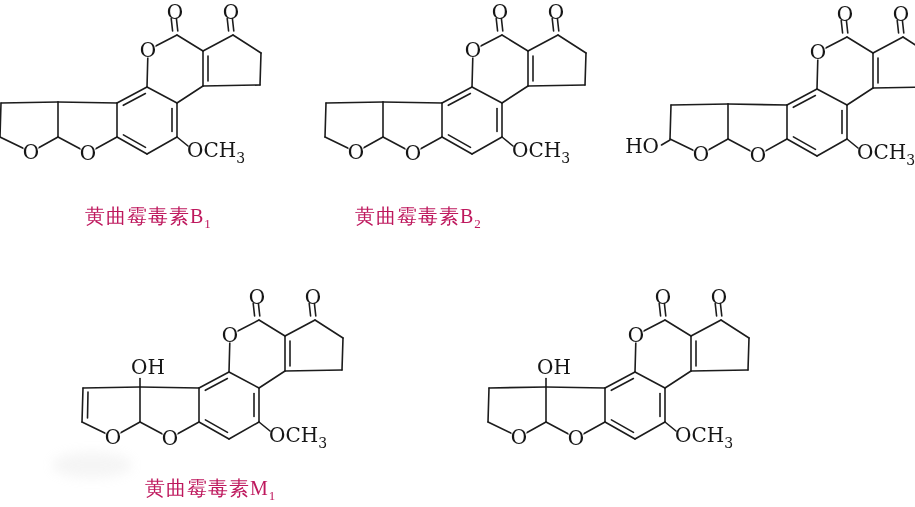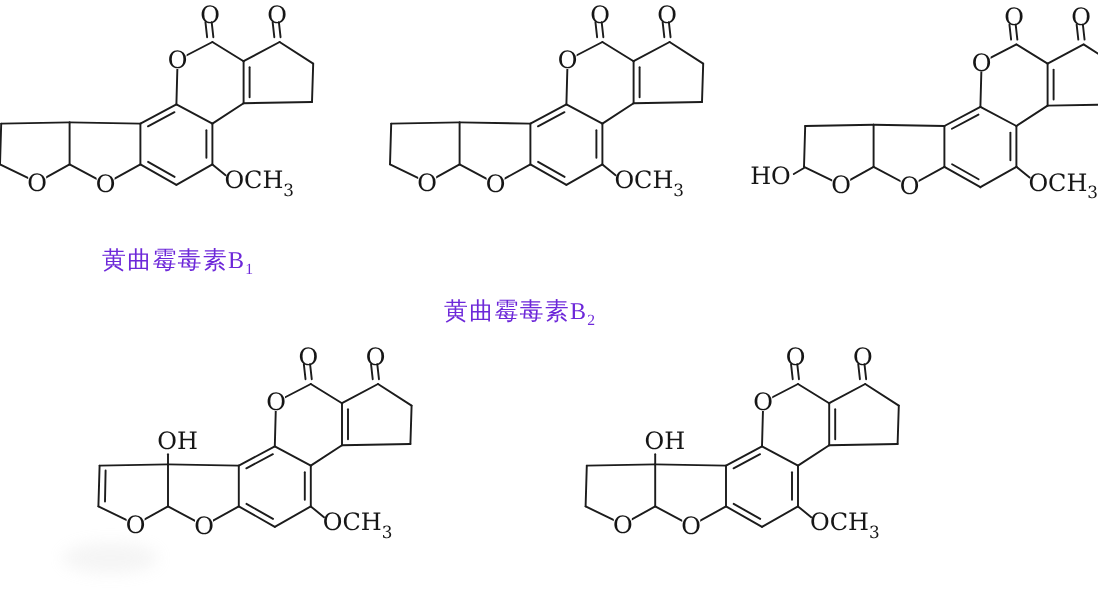--- a/index.html
+++ b/index.html
@@ -2,21 +2,21 @@
 <html><head>
 <meta charset="utf-8">
 <style>
   html,body{margin:0;padding:0;}
   body{width:915px;height:507px;overflow:hidden;position:relative;background:#ffffff;
        font-family:"Liberation Serif","DejaVu Serif",serif;}
   #figure-canvas{position:absolute;left:0;top:0;width:915px;height:507px;overflow:hidden;background:#ffffff;}
   .mol{position:absolute;}
   .mol line{stroke:#1c1c1c;stroke-width:1.6;stroke-linecap:round;}
   .mol text{font-family:"DejaVu Serif","Liberation Serif",serif;font-size:20px;fill:#161616;}
-  .caption{position:absolute;font-size:20px;color:#6d28d9;white-space:nowrap;letter-spacing:1px;}
+  .caption{position:absolute;font-size:20px;color:#be185d;white-space:nowrap;letter-spacing:1px;}
   .caption sub{font-size:13px;letter-spacing:0;}
   #watermark-smudge{position:absolute;left:52px;top:452px;width:80px;height:26px;border-radius:50%;
        background:#c9c9c9;opacity:0.18;filter:blur(6px);}
 </style>
 </head>
 <body>
 
 <div id="figure-canvas">
   <div id="watermark-smudge"></div>
 <svg width="340" height="190" viewBox="-40 0 340 190" class="mol" style="left: -55px; top: 0px;">
@@ -103,21 +103,21 @@
       <rect x="38.5" y="144" width="15" height="15.5" fill="#ffffff"></rect>
       <text x="46" y="159" text-anchor="middle">O</text>
       <rect x="95.5" y="145" width="15" height="15.5" fill="#ffffff"></rect>
       <text x="103" y="160" text-anchor="middle">O</text>
       <rect x="155.5" y="42" width="15" height="15.5" fill="#ffffff"></rect>
       <text x="163" y="57" text-anchor="middle">O</text>
       <text x="190" y="19" text-anchor="middle">O</text>
       <text x="246" y="19" text-anchor="middle">O</text>
       <text x="202" y="157" text-anchor="start"><tspan>OCH</tspan><tspan dy="6" font-size="14">3</tspan></text>
     </svg>
-    <div class="caption" style="left: 370px; top: 203px; margin-top: 43px;"><span>黄曲霉毒素B</span><sub>2</sub></div>
+    <div class="caption" style="left: 355px; top: 203px;"><span>黄曲霉毒素B</span><sub>2</sub></div>
     <svg width="340" height="190" viewBox="-40 0 340 190" class="mol" style="left: 615px; top: 2px;">
       <g>
         <line x1="16" y1="103" x2="15" y2="137"></line>
         <line x1="15" y1="137" x2="46" y2="152"></line>
         <line x1="46" y1="152" x2="73" y2="137"></line>
         <line x1="73" y1="137" x2="73" y2="102"></line>
         <line x1="73" y1="102" x2="16" y2="103"></line>
         <line x1="73" y1="102" x2="132" y2="103"></line>
         <line x1="73" y1="137" x2="103" y2="153"></line>
         <line x1="103" y1="153" x2="132" y2="137"></line>
@@ -199,20 +199,21 @@
       <text x="46" y="159" text-anchor="middle">O</text>
       <rect x="95.5" y="145" width="15" height="15.5" fill="#ffffff"></rect>
       <text x="103" y="160" text-anchor="middle">O</text>
       <rect x="155.5" y="42" width="15" height="15.5" fill="#ffffff"></rect>
       <text x="163" y="57" text-anchor="middle">O</text>
       <text x="190" y="19" text-anchor="middle">O</text>
       <text x="246" y="19" text-anchor="middle">O</text>
       <text x="202" y="157" text-anchor="start"><tspan>OCH</tspan><tspan dy="6" font-size="14">3</tspan></text>
       <text x="81" y="89" text-anchor="middle">OH</text>
     </svg>
+    <div class="caption" style="left: 145px; top: 475px;"><span>黄曲霉毒素M</span><sub>1</sub></div>
     <svg width="340" height="190" viewBox="-40 0 340 190" class="mol" style="left: 433px; top: 285px;">
       <g>
         <line x1="16" y1="103" x2="15" y2="137"></line>
         <line x1="15" y1="137" x2="46" y2="152"></line>
         <line x1="46" y1="152" x2="73" y2="137"></line>
         <line x1="73" y1="137" x2="73" y2="102"></line>
         <line x1="73" y1="102" x2="16" y2="103"></line>
         <line x1="73" y1="102" x2="132" y2="103"></line>
         <line x1="73" y1="137" x2="103" y2="153"></line>
         <line x1="103" y1="153" x2="132" y2="137"></line>

